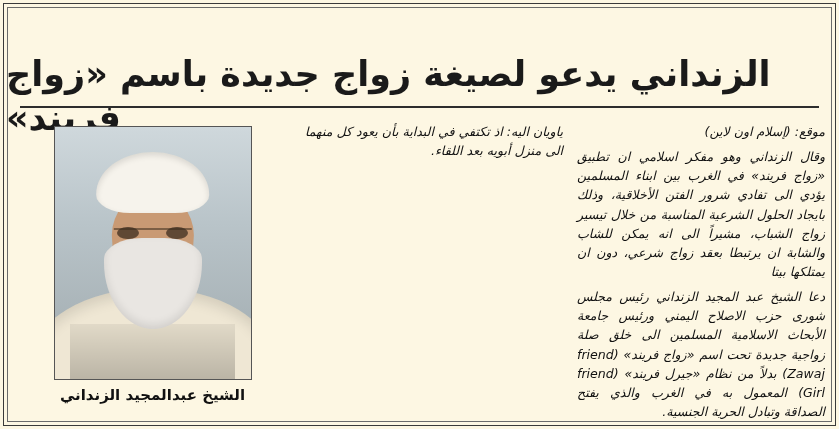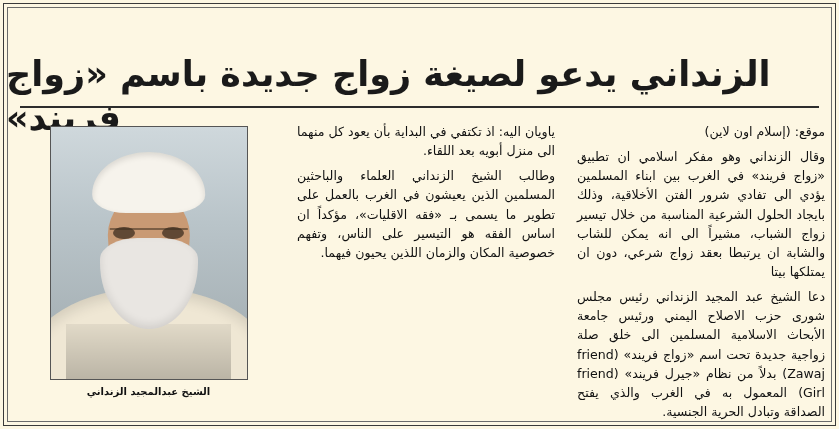--- a/index.html
+++ b/index.html
@@ -73,23 +73,23 @@
     gap: 14px;
   }
   .col {
     direction: rtl;
     text-align: justify;
     font-size: 12.6px;
     line-height: 1.52;
     color: #111111;
     font-family: "DejaVu Sans", "Liberation Sans", sans-serif;
   }
-  .col-1 { width: 248px; flex: 0 0 248px; margin-left: 8px; }
+  .col-1 { width: 248px; flex: 0 0 248px; }
   .col-2 { width: 258px; flex: 0 0 258px; }
-  .col p { margin: 0 0 6px 0; }
+  .col p { margin: 0 0 6px 0; font-style: italic; }
   .photo-col {
     flex: 1 1 auto;
     display: flex;
     flex-direction: column;
     align-items: center;
     padding-top: 4px;
   }
   .photo-wrap {
     width: 196px;
     height: 252px;
@@ -169,21 +169,21 @@
     width: 11%;
     height: 5%;
     background: rgba(40,28,18,0.65);
     border-radius: 50%;
   }
   .ph-eye.left { left: 32%; }
   .ph-eye.right { right: 32%; }
   .photo-caption {
     margin-top: 6px;
     direction: rtl;
-    font-size: 10px;
+    font-size: 15px;
     font-weight: bold;
     color: #111;
     text-align: right;
   }
 </style>
 </head>
 <body>
 
 <div class="page">
 
@@ -196,21 +196,20 @@
   <div class="content">
 
     <div class="col col-1">
       <p>موقع: (إسلام اون لاين)</p>
       <p>وقال الزنداني وهو مفكر اسلامي ان تطبيق «زواج فريند» في الغرب بين ابناء المسلمين يؤدي الى تفادي شرور الفتن الأخلاقية، وذلك بايجاد الحلول الشرعية المناسبة من خلال تيسير زواج الشباب، مشيراً الى انه يمكن للشاب والشابة ان يرتبطا بعقد زواج شرعي، دون ان يمتلكها بيتا</p>
       <p>دعا الشيخ عبد المجيد الزنداني رئيس مجلس شورى حزب الاصلاح اليمني ورئيس جامعة الأبحاث الاسلامية المسلمين الى خلق صلة زواجية جديدة تحت اسم «زواج فريند» (friend Zawaj) بدلاً من نظام «جيرل فريند» (friend Girl) المعمول به في الغرب والذي يفتح الصداقة وتبادل الحرية الجنسية.</p>
     </div>
 
     <div class="col col-2">
       <p>ياويان اليه: اذ تكتفي في البداية بأن يعود كل منهما الى منزل أبويه بعد اللقاء.</p>
-      <p>وطالب الشيخ الزنداني العلماء والباحثين المسلمين الذين يعيشون في الغرب بالعمل على تطوير ما يسمى بـ «فقه الاقليات»، مؤكداً ان اساس الفقه هو التيسير على الناس، وتفهم خصوصية المكان والزمان اللذين يحيون فيهما.</p>
     </div>
 
     <div class="photo-col">
       <div class="photo-wrap">
         <div class="ph-bg"></div>
         <div class="ph-shoulders"></div>
         <div class="ph-robe-shadow"></div>
         <div class="ph-face"></div>
         <div class="ph-beard"></div>
         <div class="ph-turban"></div>

